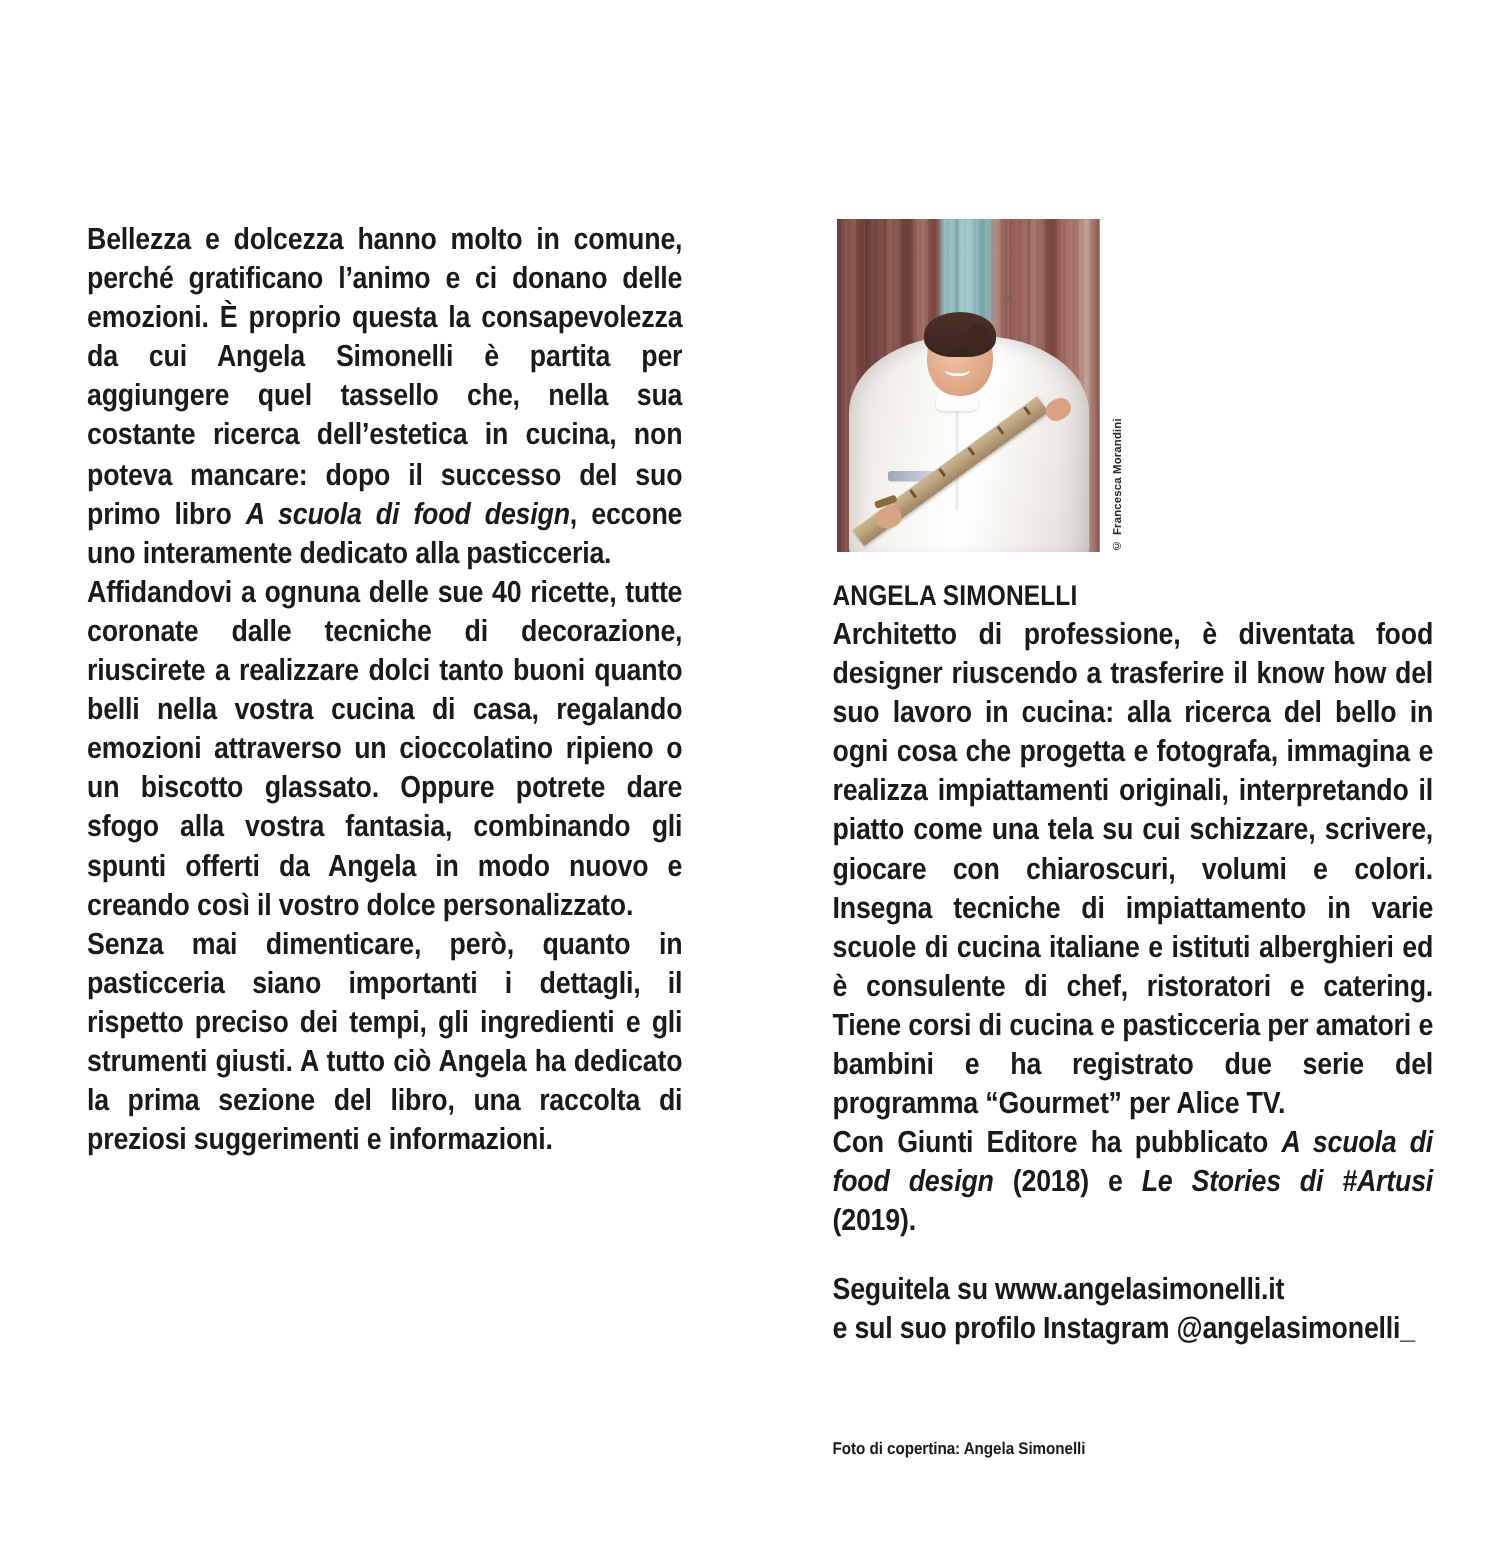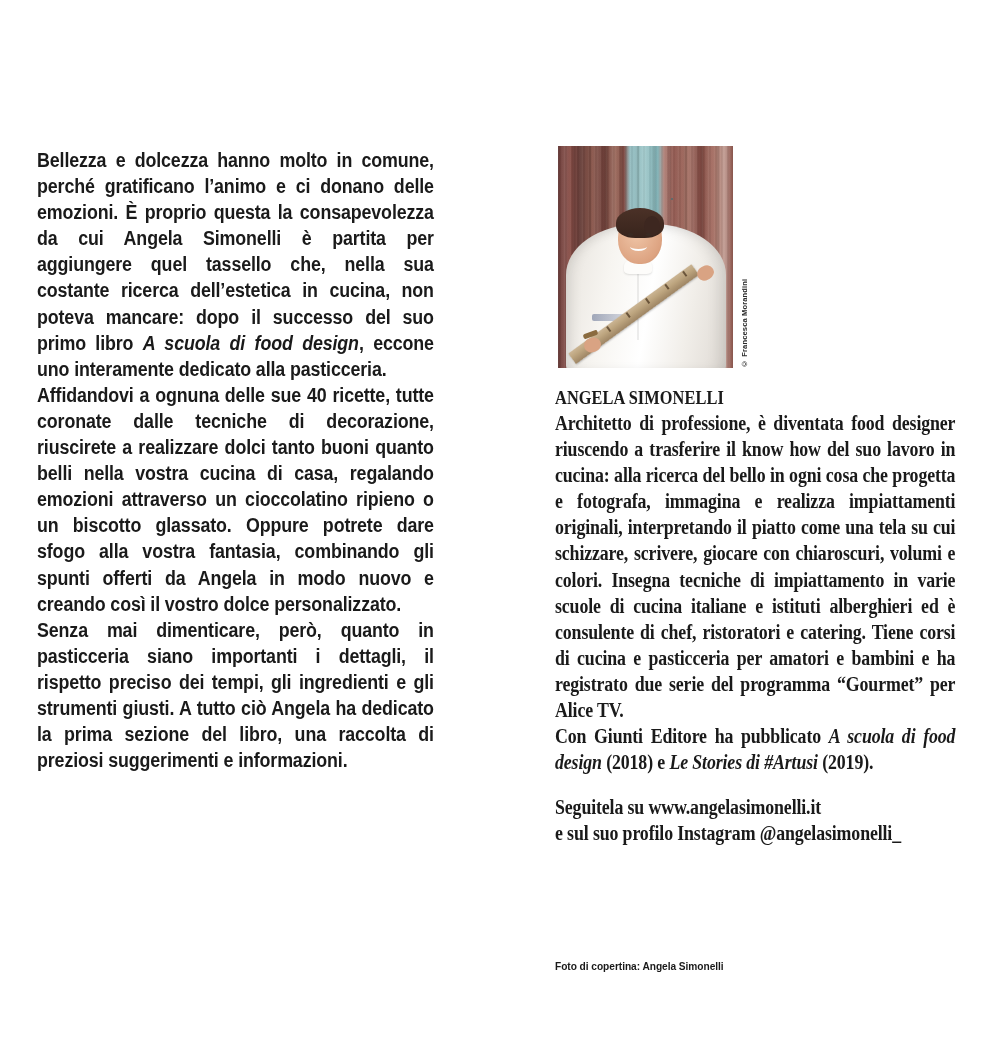--- a/index.html
+++ b/index.html
@@ -18,21 +18,21 @@
 
   .page {
     position: absolute;
     inset: 0;
     background: #ffffff;
   }
 
   
   .left-col {
     position: absolute;
-    left: 37px;
+    left: 58px;
     top: 147px;
     width: 397px;
   }
   .blurb-para {
     margin: 0;
     text-align: justify;
     text-align-last: left;
     font-size: 20.3px;
     line-height: 26.1px;
     letter-spacing: -0.15px;
@@ -45,21 +45,20 @@
   .blurb-para em {
     font-style: italic;
   }
 
   
   .right-col {
     position: absolute;
     left: 555px;
     top: 385px;
     width: 400px;
-    font-family: Liberation Serif, serif;
   }
   .bio-name {
     margin: 0;
     font-size: 19px;
     line-height: 25px;
     font-weight: 600;
     letter-spacing: 0.1px;
     transform: scaleX(0.86);
     transform-origin: left top;
     width: 465px;

